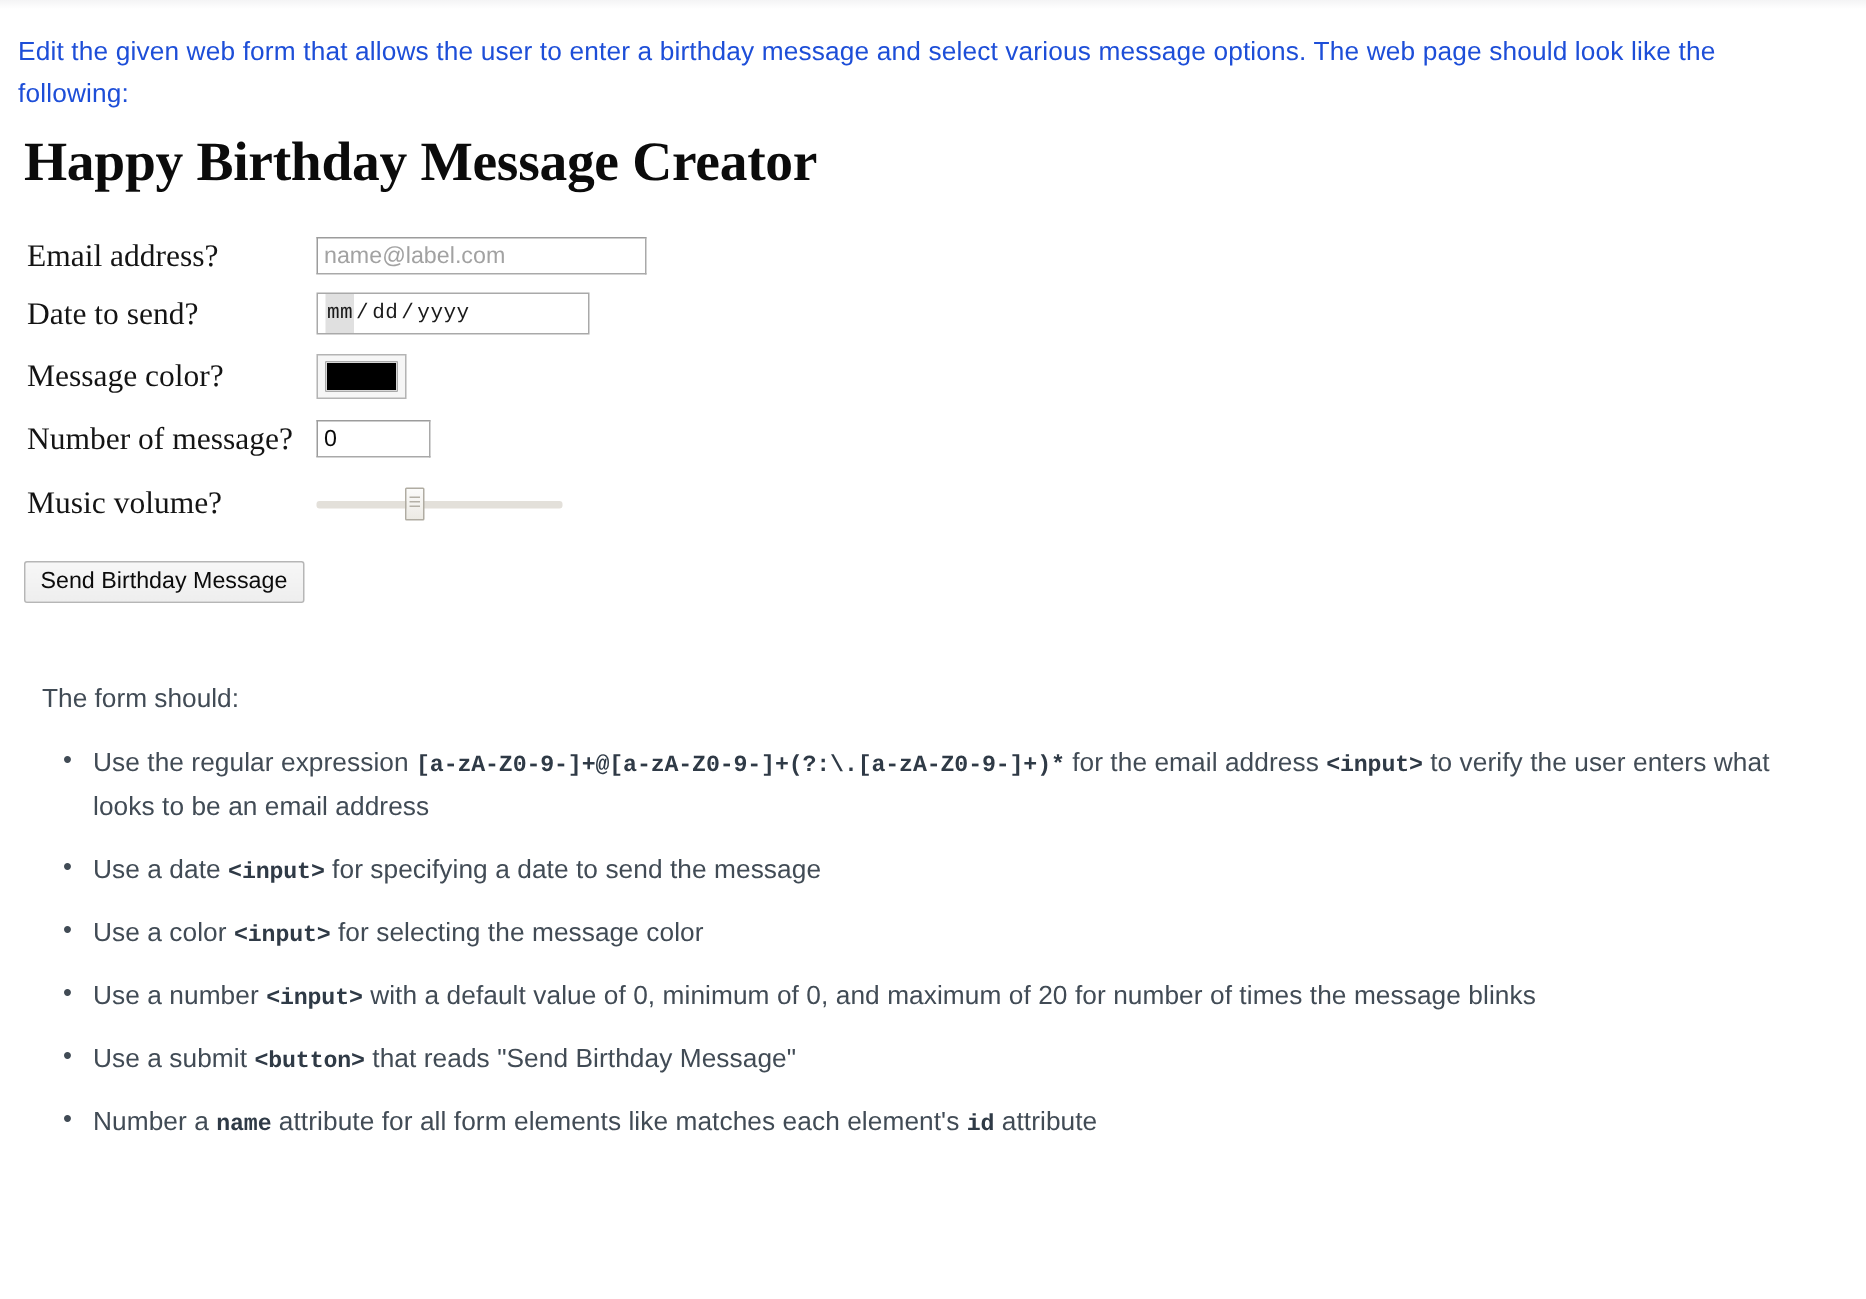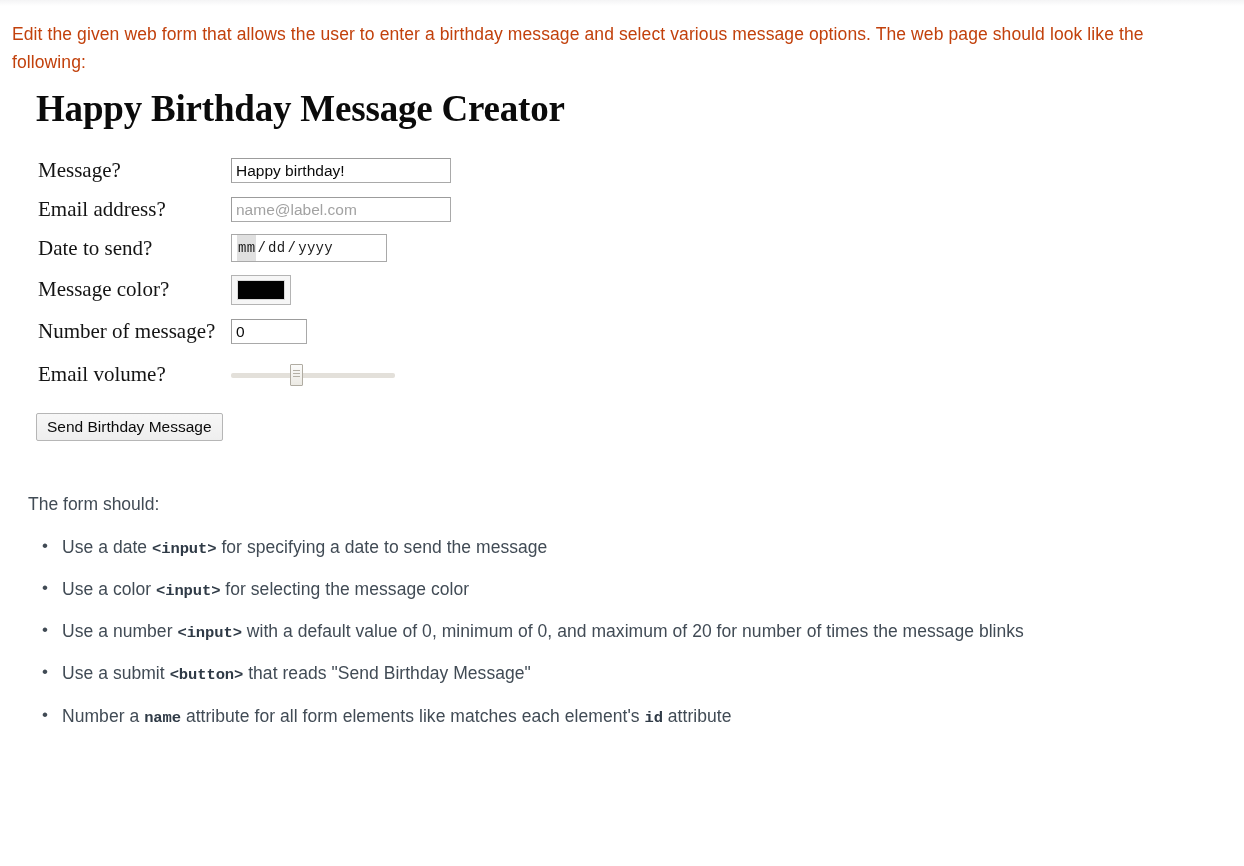--- a/index.html
+++ b/index.html
@@ -34,28 +34,27 @@
     left: 0;
     width: 1244px;
   }
 
   
   .intro {
     margin: 0;
     padding: 14px 46px 0 12px;
     font-size: 17.5px;
     line-height: 1.6;
-    color: #c2410c;
+    color: #1d4ed8;
     letter-spacing: 0.1px;
   }
 
   
   .demo {
     padding: 14px 17px 0 16px;
-    margin-left: 20px;
   }
   .demo-heading {
     margin: 0 0 22px 0;
     font-family: "Liberation Serif", "DejaVu Serif", serif;
     font-weight: bold;
     font-size: 37px;
     line-height: 1.05;
     color: #0b0b0b;
     letter-spacing: -0.2px;
   }
@@ -93,21 +92,21 @@
     line-height: 23px;
     white-space: nowrap;
     overflow: hidden;
   }
   .ctl-text.wide { width: 220px; }
   .ctl-text.num  { width: 76px; }
   .ctl-text.placeholder { color: #a2a2a2; }
 
   .ctl-date {
     box-sizing: border-box;
-    width: 156px;
+    width: 182px;
     height: 28px;
     border: 1px solid #a9a9a9;
     background: #ffffff;
     font-family: "Liberation Mono", "DejaVu Sans Mono", monospace;
     font-size: 14px;
     color: #1a1a1a;
     padding: 0 5px;
     line-height: 26px;
     letter-spacing: 0.3px;
     display: flex;
@@ -227,24 +226,20 @@
   <div class="content">
 
     <p class="intro">Edit the given web form that allows the user to enter a birthday message and select various message options. The web page should look like the following:</p>
 
     <div class="demo">
 
       <h1 class="demo-heading">Happy Birthday Message Creator</h1>
 
       <div class="form-grid">
 
-        <div class="form-row">
-          <label class="flabel">Message?</label>
-          <div class="ctl-text wide">Happy birthday!</div>
-        </div>
 
         <div class="form-row">
           <label class="flabel">Email address?</label>
           <div class="ctl-text wide placeholder">name@label.com</div>
         </div>
 
         <div class="form-row">
           <label class="flabel">Date to send?</label>
           <div class="ctl-date">
             <span class="seg sel">mm</span>
@@ -261,41 +256,42 @@
             <div class="swatch" style="background: rgb(0, 0, 0);"></div>
           </div>
         </div>
 
         <div class="form-row">
           <label class="flabel">Number of message?</label>
           <div class="ctl-text num">0</div>
         </div>
 
         <div class="form-row" style="height:48px;">
-          <label class="flabel">Email volume?</label>
+          <label class="flabel">Music volume?</label>
           <div class="ctl-range">
             <div class="track"></div>
             <div class="thumb">
               <i></i>
               <i></i>
               <i></i>
             </div>
           </div>
         </div>
 
         <div class="submit-wrap">
           <button class="ctl-submit">Send Birthday Message</button>
         </div>
 
       </div>
     </div>
 
     <p class="lead">The form should:</p>
 
     <ul class="reqs" id="reqs-list">
+        <li><span>Use the regular expression </span><code>[a-zA-Z0-9-]+@[a-zA-Z0-9-]+(?:\.[a-zA-Z0-9-]+)*</code><span> for the email address </span><code>&lt;input&gt;</code><span> to verify the user enters what looks to be an email address</span></li>
         <li><span>Use a date </span><code>&lt;input&gt;</code><span> for specifying a date to send the message</span></li>
         <li><span>Use a color </span><code>&lt;input&gt;</code><span> for selecting the message color</span></li>
         <li><span>Use a number </span><code>&lt;input&gt;</code><span> with a default value of 0, minimum of 0, and maximum of 20 for number of times the message blinks</span></li>
         <li><span>Use a submit </span><code>&lt;button&gt;</code><span> that reads "Send Birthday Message"</span></li>
         <li><span>Number a </span><code>name</code><span> attribute for all form elements like matches each element's </span><code>id</code><span> attribute</span></li>
       </ul>
 
   </div>
 </div>
 

